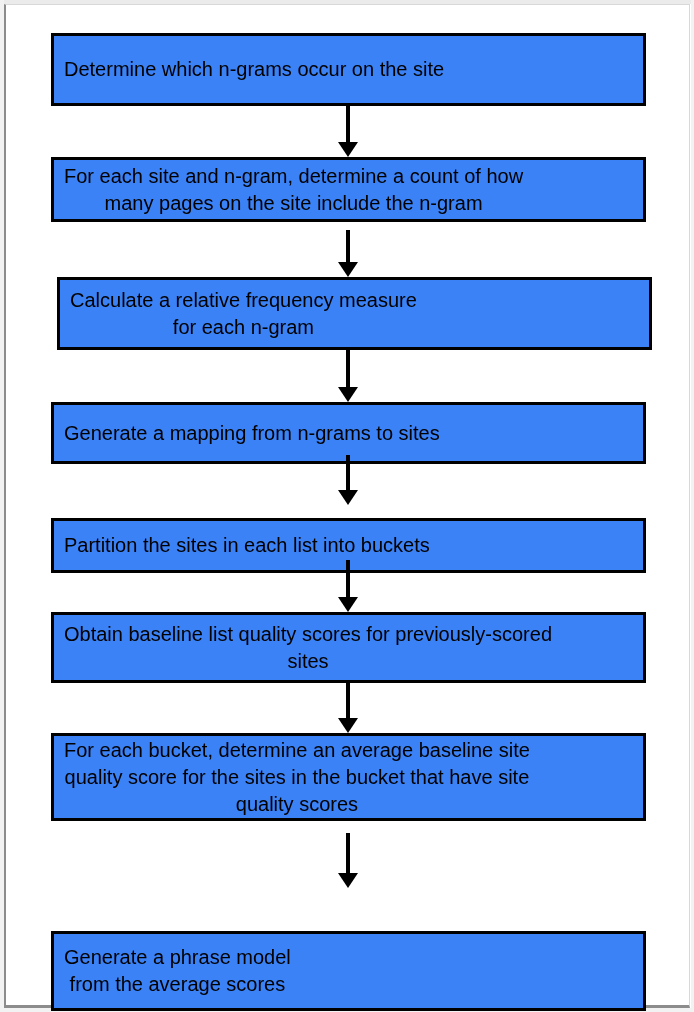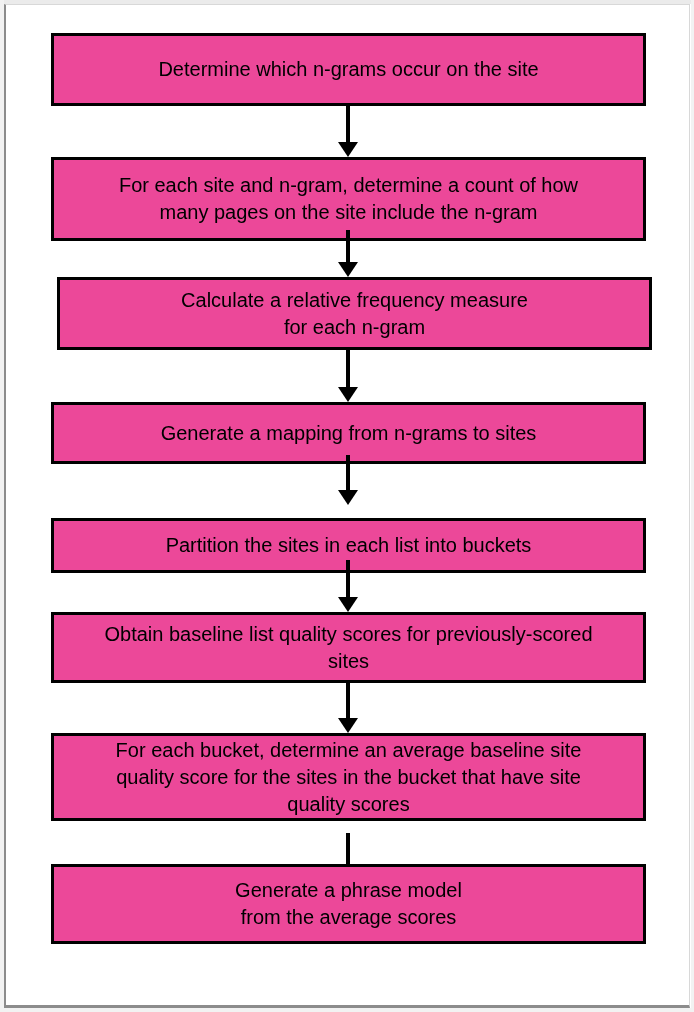--- a/index.html
+++ b/index.html
@@ -69,24 +69,24 @@
     width: 694px;
     height: 1012px;
   }
 
   .node {
     position: absolute;
     left: 51px;
     width: 595px;
     box-sizing: border-box;
     border: 3px solid #000000;
-    background: #ec4899;
+    background: #3b82f6;
     display: flex;
     align-items: center;
-    justify-content: center;
+    justify-content: flex-start;
     text-align: center;
   }
   .node-label {
     font-size: 20px;
     line-height: 27px;
     color: #000000;
     letter-spacing: 0px;
     white-space: pre-line;
     padding: 0 10px;
   }
@@ -127,21 +127,21 @@
 
   <div class="node" style="top:33px; height:73px;">
     <span class="node-label">Determine which n-grams occur on the site</span>
   </div>
 
   <div class="connector" style="top:106px; height:51px;">
     <div class="stem" style="height:36px;"></div>
     <div class="head" style="top:36px;"></div>
   </div>
 
-  <div class="node" style="top:157px; height:84px;">
+  <div class="node" style="top:157px; height:65px;">
     <span class="node-label">For each site and n-gram, determine a count of how
 many pages on the site include the n-gram</span>
   </div>
 
   <div class="connector" style="top:230px; height:47px;">
     <div class="stem" style="height:32px;"></div>
     <div class="head" style="top:32px;"></div>
   </div>
 
   <div class="node" style="top:277px; height:73px;margin-left:6px;">
@@ -186,18 +186,18 @@
     <span class="node-label">For each bucket, determine an average baseline site
 quality score for the sites in the bucket that have site
 quality scores</span>
   </div>
 
   <div class="connector" style="top:833px; height:55px;">
     <div class="stem" style="height:40px;"></div>
     <div class="head" style="top:40px;"></div>
   </div>
 
-  <div class="node" style="top:864px; height:80px;">
+  <div class="node" style="top:931px; height:80px;">
     <span class="node-label">Generate a phrase model
 from the average scores</span>
   </div>
 
 </div>
 
 </body></html>

